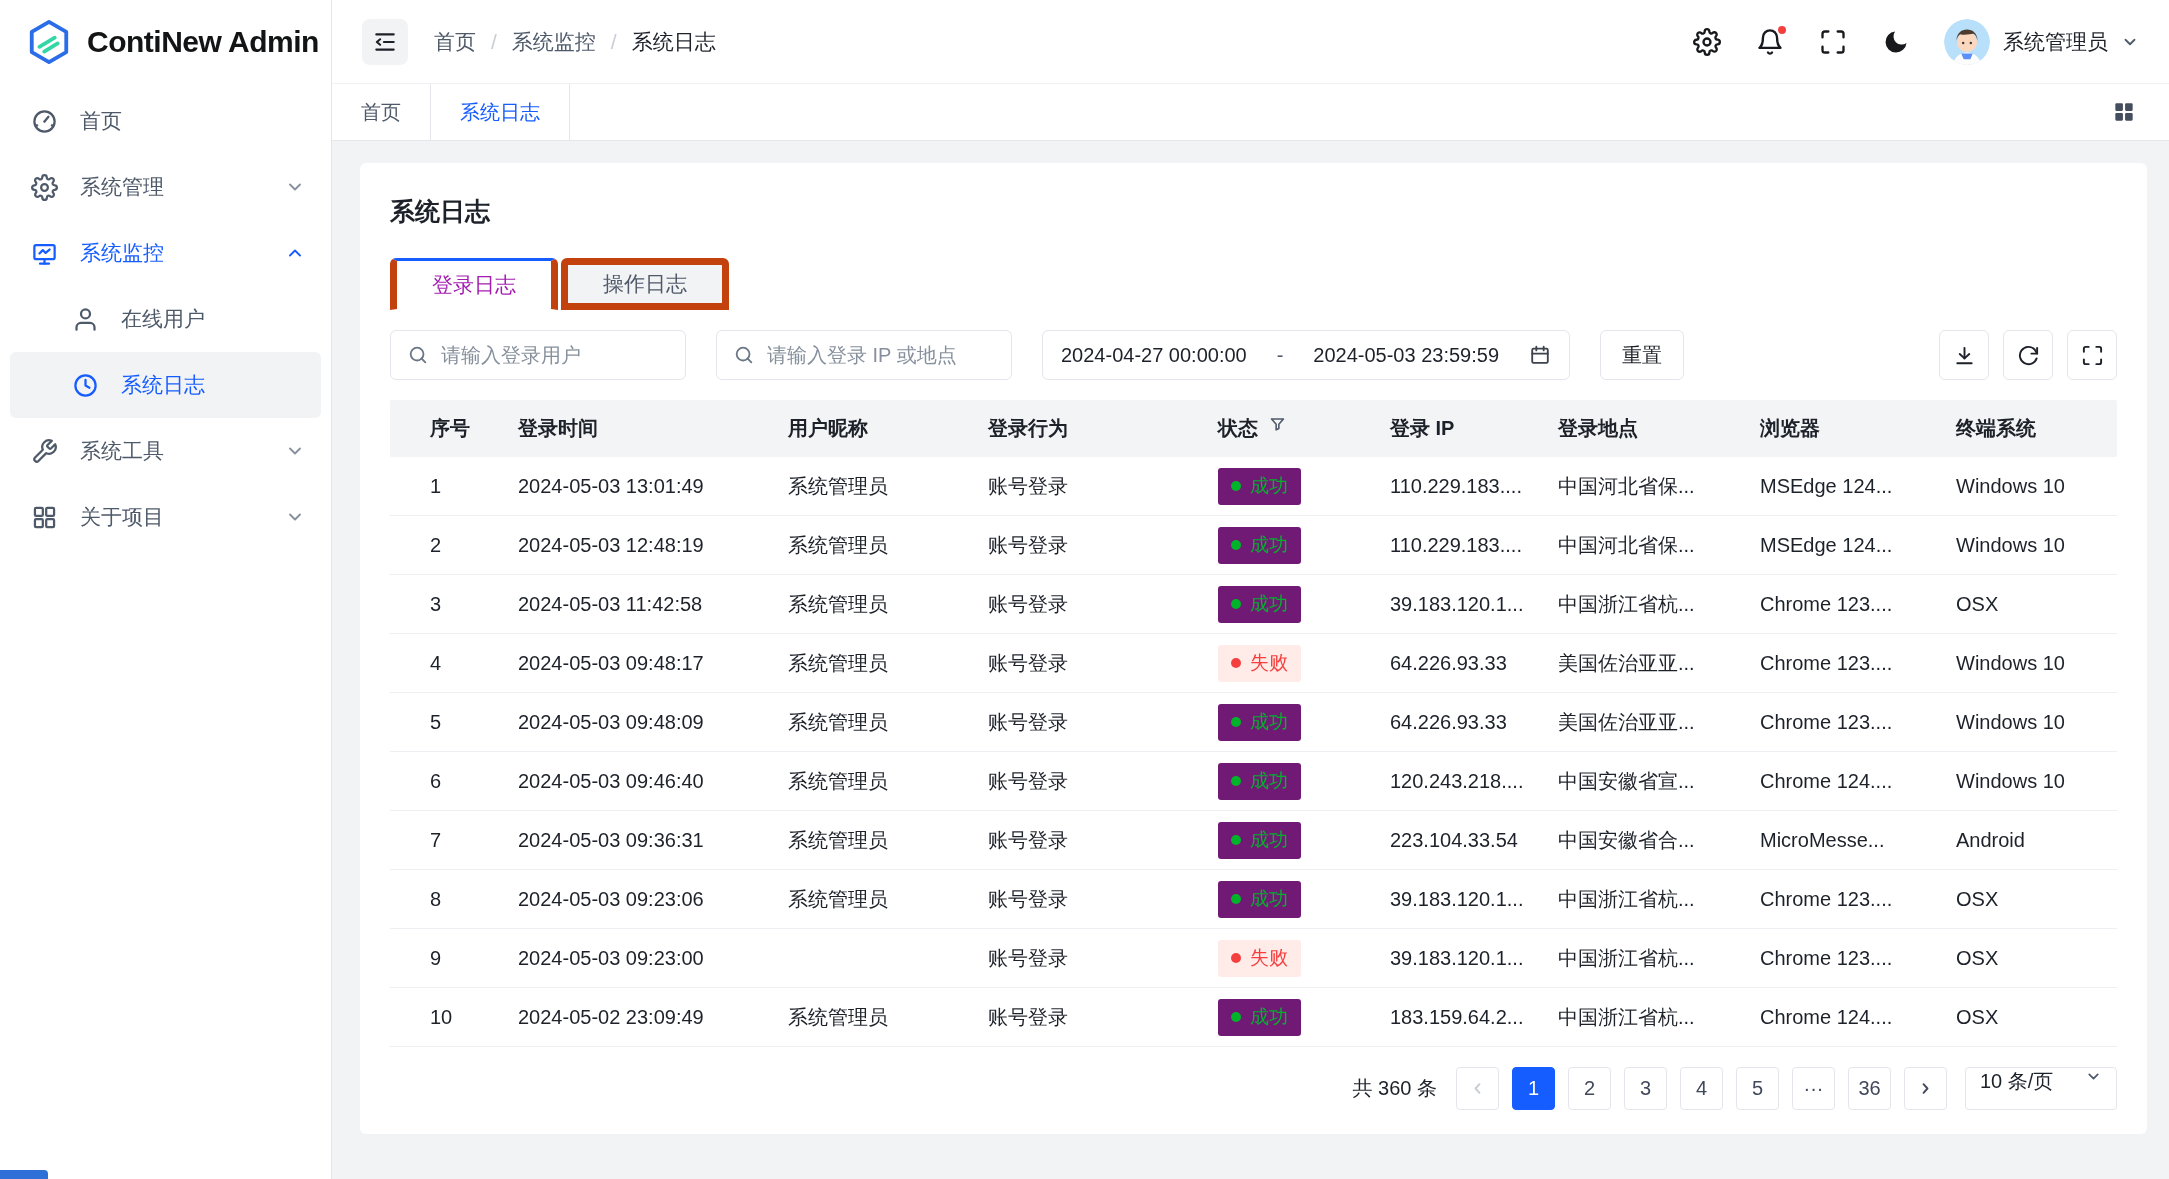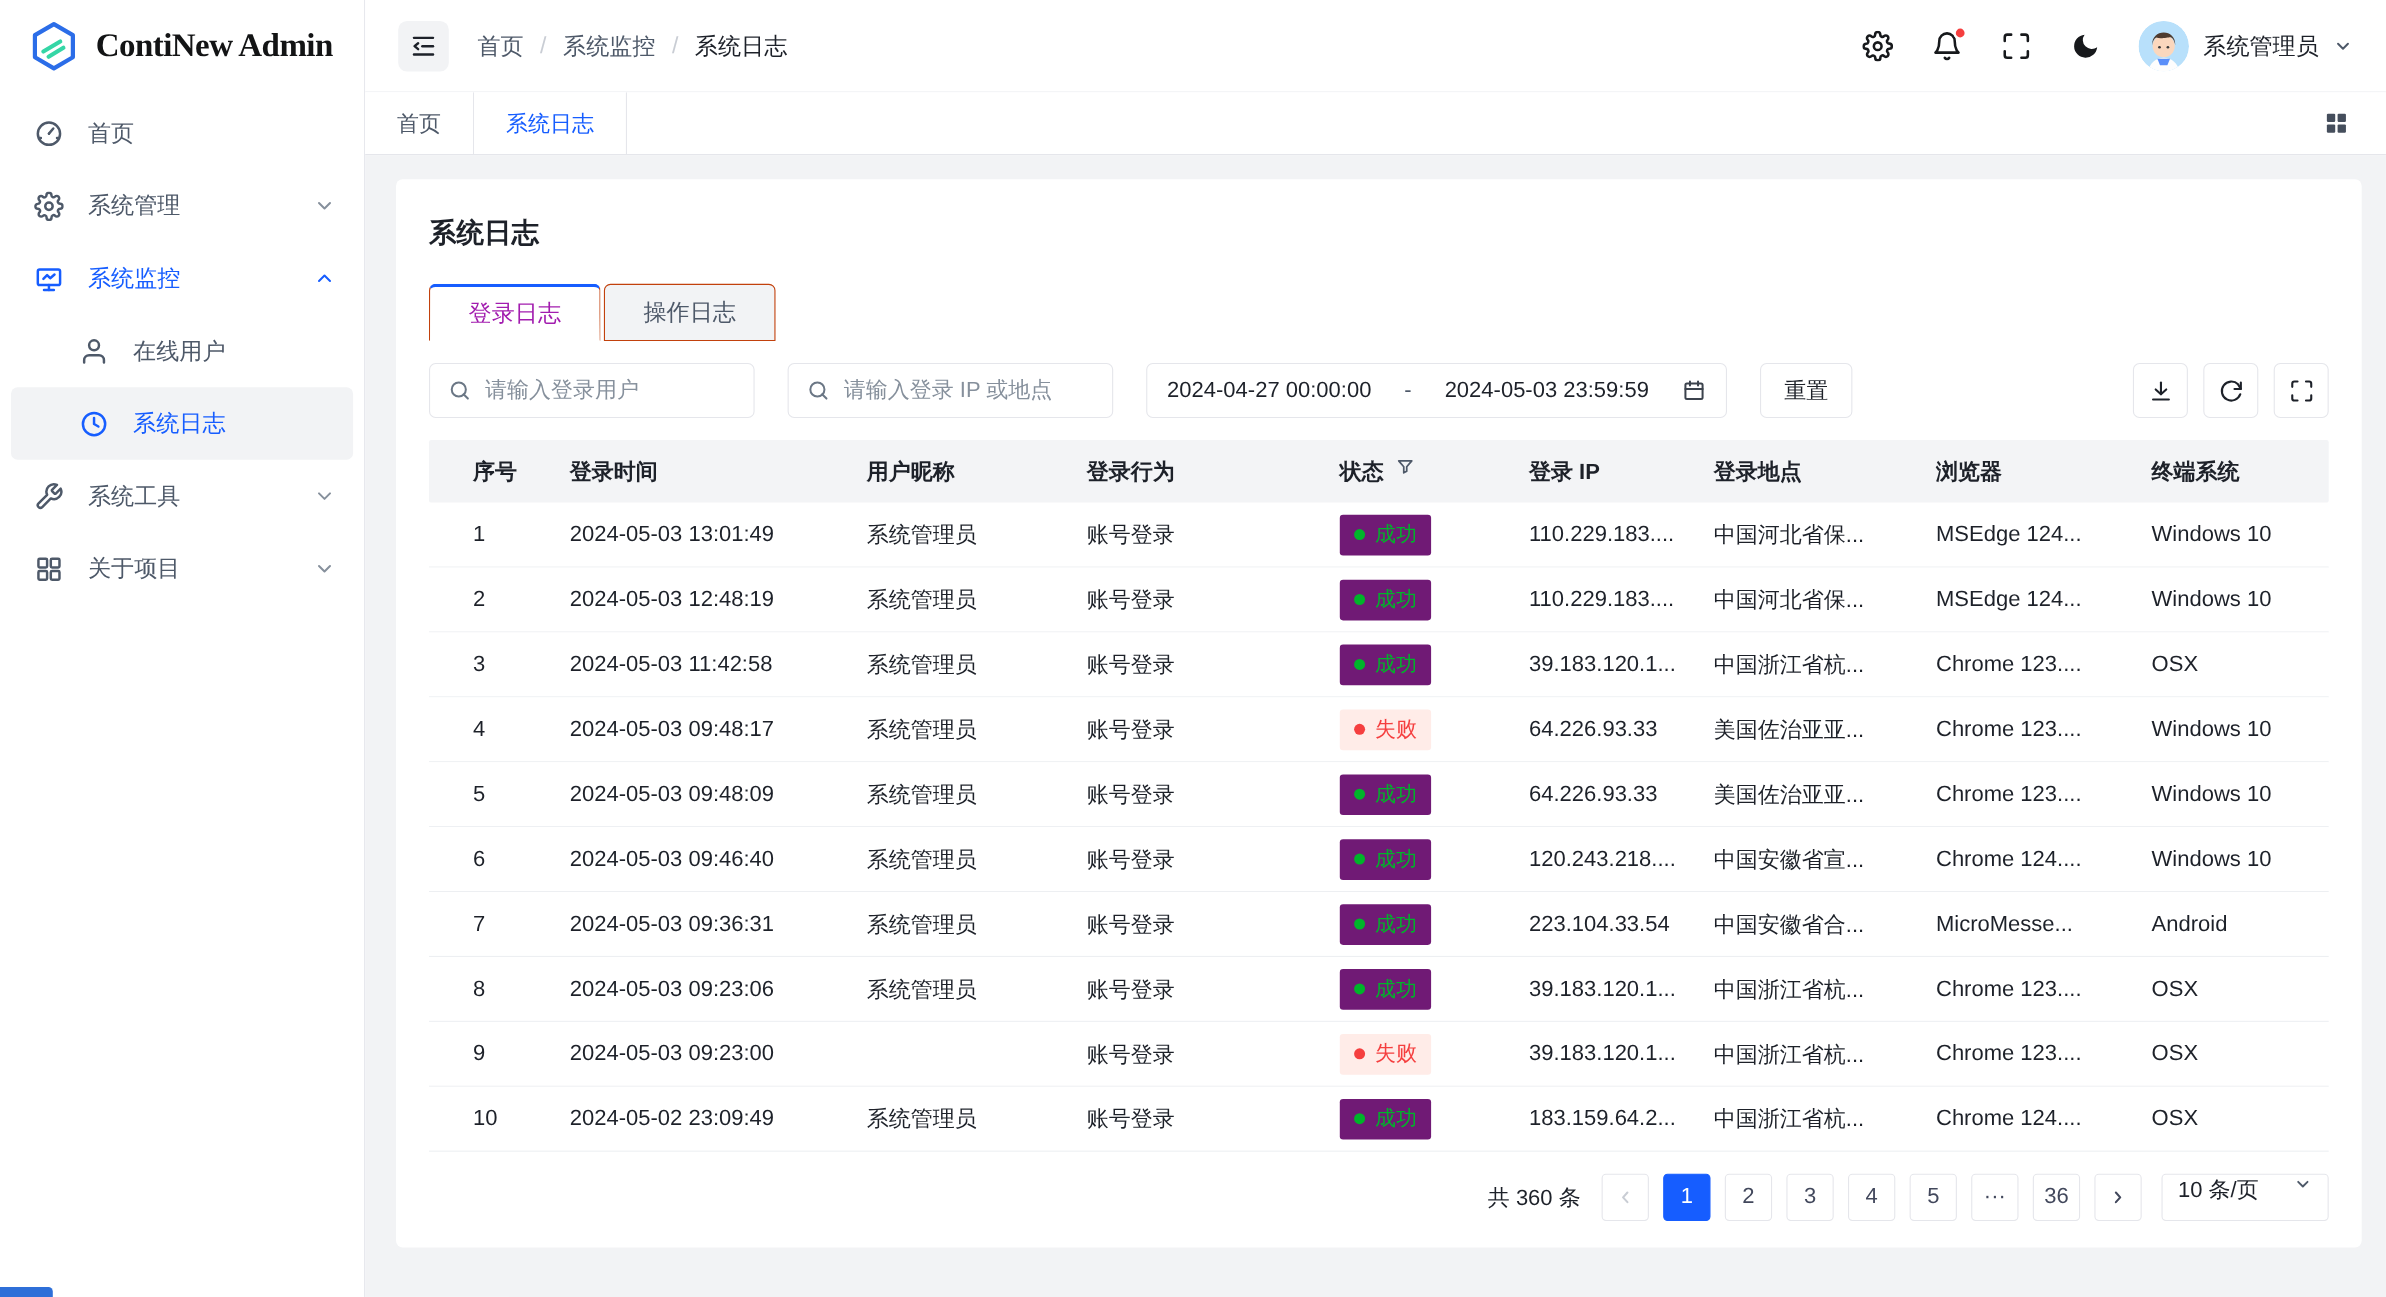--- a/index.html
+++ b/index.html
@@ -5,21 +5,21 @@
   * { margin:0; padding:0; box-sizing:border-box; }
   html,body { width:2169px; height:1179px; }
   body {
     font-family:"Liberation Sans","DejaVu Sans",sans-serif;
     background:#fff; color:#1d2129; overflow:hidden; position:relative;
   }
   svg { display:block; }
   .app { display:flex; height:100%; }
 
   
-  .sidebar { width:332px; min-width:332px; background:#fff; border-right:1px solid #e5e6eb;font-family:Liberation Serif, serif; }
+  .sidebar { width:332px; min-width:332px; background:#fff; border-right:1px solid #e5e6eb; }
   .logo-row { height:84px; display:flex; align-items:center; gap:15px; padding-left:26px; cursor:pointer; }
   .logo-row svg { width:46px; height:46px; }
   .app-title { font-size:30px; font-weight:bold; color:#131415; letter-spacing:-0.5px; }
   .menu { padding-top:4px; }
   .menu-item { height:66px; display:flex; align-items:center; gap:22px; padding:0 26px 0 31px;
     font-size:21px; color:#4e5969; cursor:pointer; }
   .menu-item .mi-icon { width:27px; height:27px; flex:none; color:#4e5969; }
   .menu-item .mi-label { flex:1; }
   .menu-item .mi-chevron { width:20px; height:20px; color:#86909c; flex:none; }
   .menu-item.sub { padding-left:72px; }
@@ -61,21 +61,21 @@
   .grid-btn svg { width:26px; height:26px; }
 
   
   .content { flex:1; background:#f2f3f5; padding:22px 22px 0 28px; overflow:hidden; }
   .card { background:#fff; border-radius:6px; padding:28px 30px; height:calc(100% - 45px);
     display:flex; flex-direction:column; }
   .page-title { font-size:25px; font-weight:700; color:#1d2129; margin:4px 0 30px; }
 
   .log-tabs { display:flex; }
   .log-tab { padding:0 35px; height:52px; display:flex; align-items:center; font-size:21px; color:#4e5969;
-    background:#f2f3f5; border:1px solid #c2410c; border-radius:6px 6px 0 0; cursor:pointer; margin-right:3px; }
+    background:#f2f3f5; border:7px solid #c2410c; border-radius:6px 6px 0 0; cursor:pointer; margin-right:3px; }
   .log-tab.active { background:#fff; color:#a21caf; border-top:3px solid #165dff; border-bottom:1px solid #fff; font-weight:500; }
 
   .filter-row { display:flex; align-items:center; margin:20px 0; }
   .search-input { width:296px; height:50px; border:1px solid #e5e6eb; border-radius:6px;
     display:flex; align-items:center; gap:12px; padding:0 16px; margin-right:30px; background:#fff; }
   .search-input svg { width:22px; height:22px; color:#6b7785; flex:none; }
   .search-input input { border:none; outline:none; width:100%; font-size:20px; color:#1d2129;
     font-family:inherit; background:transparent; }
   .search-input input::placeholder { color:#86909c; }
   .date-range { width:528px; height:50px; border:1px solid #e5e6eb; border-radius:6px; background:#fff;

